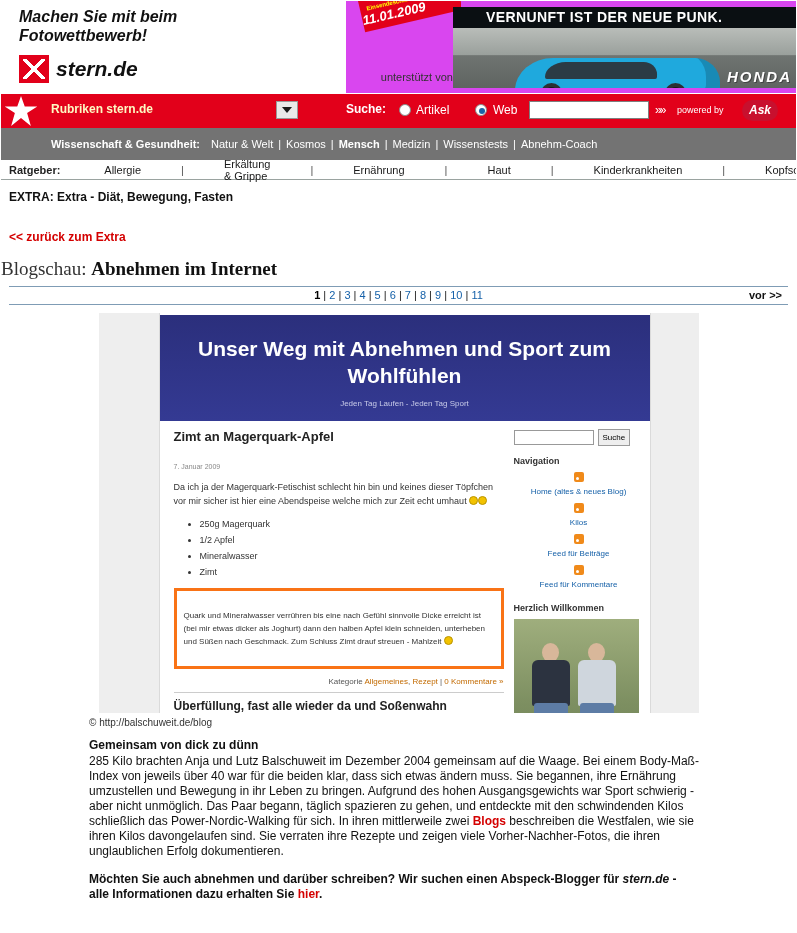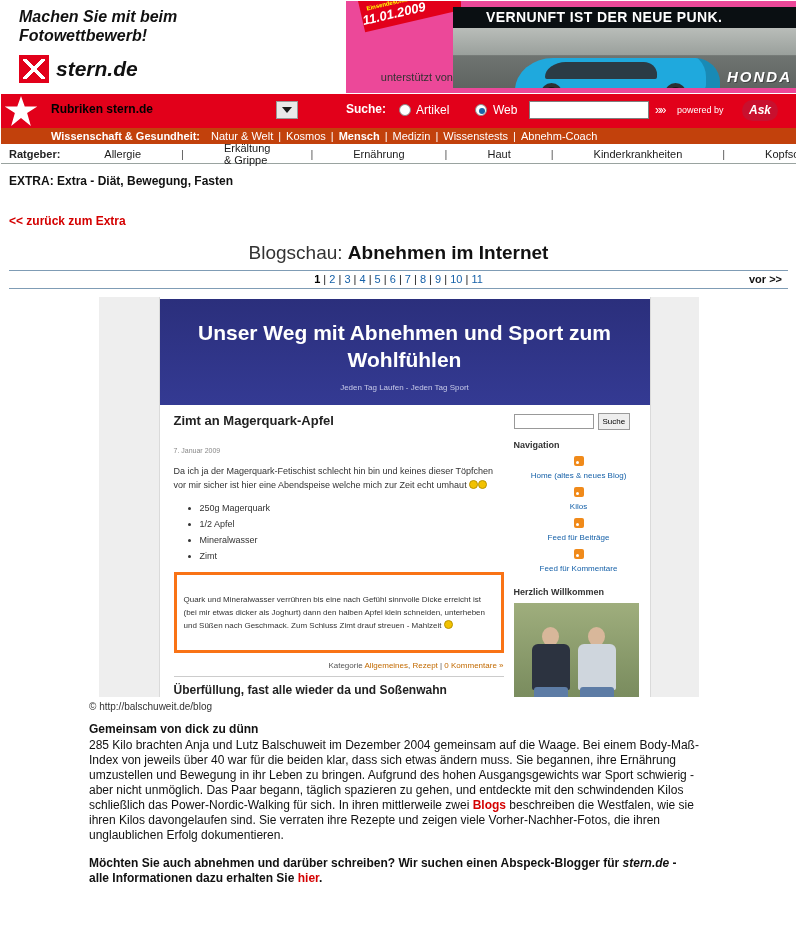--- a/index.html
+++ b/index.html
@@ -15,21 +15,21 @@
     background: #ffffff;
     overflow: hidden;
     border: 1px solid #ffffff;
   }
 
   
   .topbanner {
     width: 797px;
     height: 93px;
     position: relative;
-    background: #ec4899;
+    background: #d946ef;
     border-bottom: 1px solid #ffffff;
     padding-left: 20px;
   }
   .ad-left {
     position: absolute;
     left: 0; top: 0;
     width: 345px; height: 93px;
     background: #ffffff;
     border-right: 0;
   }
@@ -186,21 +186,21 @@
   .nav-star {
     position: absolute;
     left: 3px; top: 2px;
     width: 34px; height: 30px;
     background: #ffffff;
     clip-path: polygon(50% 0%, 61% 35%, 98% 35%, 68% 57%, 79% 100%, 50% 73%, 21% 100%, 32% 57%, 2% 35%, 39% 35%);
   }
   .nav-rubriken {
     position: absolute;
     left: 50px; top: 8px;
-    color: #000000;
+    color: #fef9c3;
     font-size: 12px;
     font-weight: bold;
   }
   .nav-dd {
     position: absolute;
     left: 275px; top: 7px;
     width: 22px; height: 18px;
     background: #e9e9e9;
     border: 1px solid #999;
     display: flex; align-items: center; justify-content: center;
@@ -275,22 +275,22 @@
     font-size: 12px;
     font-weight: bold;
     font-style: italic;
     text-align: center;
     line-height: 21px;
   }
 
   
   .greenbar {
     width: 797px;
-    height: 16px;
-    background: #c2410c;
+    height: 32px;
+    background: #737373;
     color: #ffffff;
     font-size: 11px;
     display: flex;
     align-items: center;
     padding-left: 50px;
   }
   .greenbar .cat {
     font-weight: bold;
     color: #ffffff;
     margin-right: 6px;
@@ -336,23 +336,24 @@
   .backlink {
     padding: 26px 0 0 8px;
     font-size: 12px;
     font-weight: bold;
     color: #d40000;
   }
 
   
   .blogschau {
     margin-top: 14px;
-    text-align: center;
+    text-align: left;
     font-size: 19px;
     color: #333333;
+    font-family: Liberation Serif, serif;
   }
   .blogschau .strong {
     font-weight: bold;
     color: #111111;
   }
 
   
   .pager-wrap {
     margin: 6px 8px 0 8px;
     border-top: 1px solid #7f9cb5;

